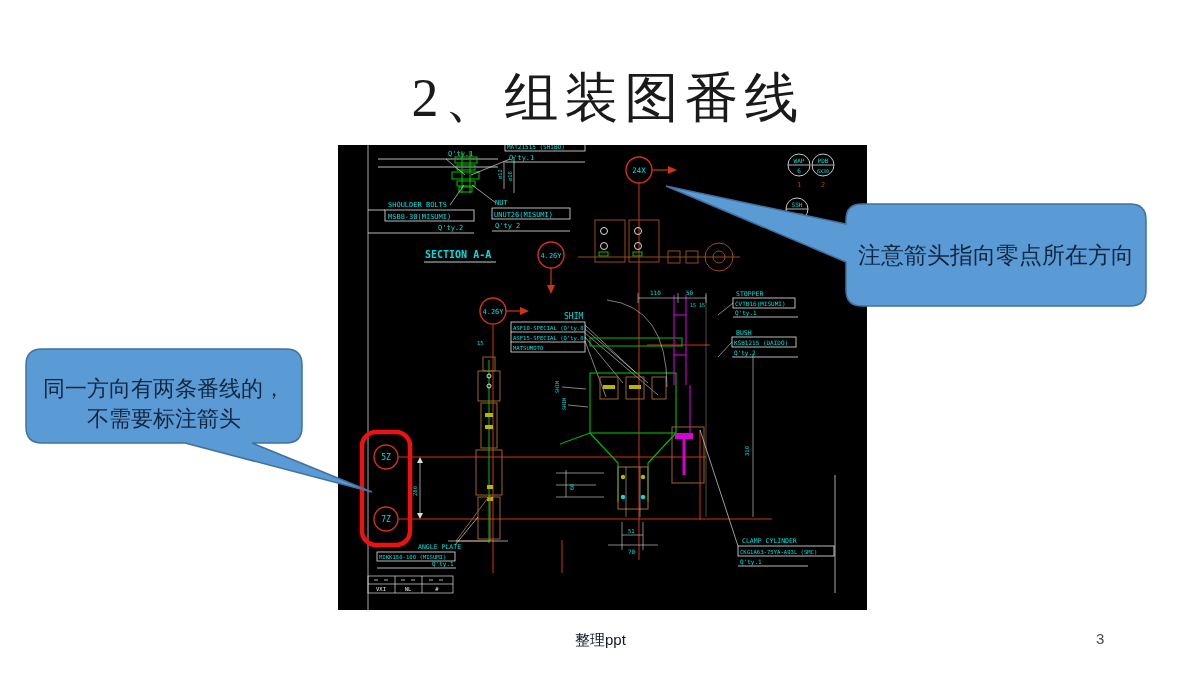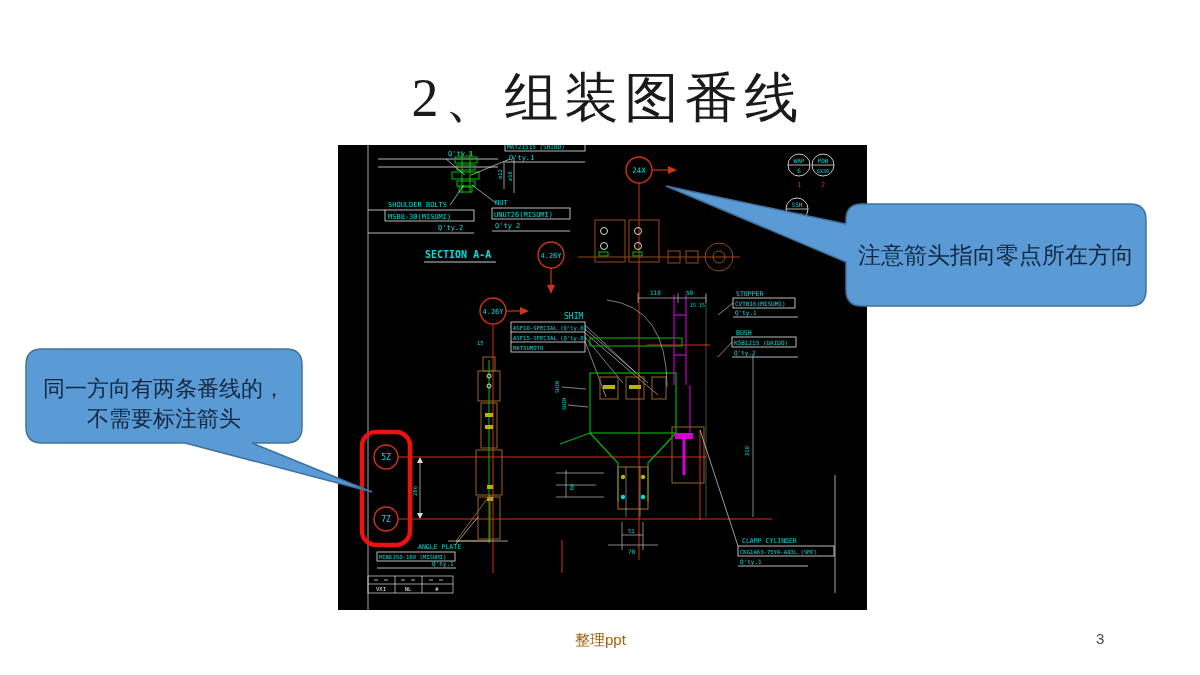--- a/index.html
+++ b/index.html
@@ -4,21 +4,21 @@
 <style>
   html,body{margin:0;padding:0;}
   body{width:1200px;height:675px;background:#ffffff;position:relative;overflow:hidden;
        font-family:"Liberation Serif",serif;}
   .slide-title{position:absolute;top:62px;left:8px;width:1200px;text-align:center;
        font-size:54px;font-weight:400;letter-spacing:6px;color:#1a1a1a;margin:0;
        font-family:"Liberation Serif",serif;}
   .cad-wrap{position:absolute;left:338px;top:145px;width:529px;height:465px;background:#000;}
   .callout{position:absolute;}
   .callout text{font-family:"Liberation Serif",serif;fill:#10253f;}
-  .footer-left{position:absolute;left:575px;top:631px;font-size:15px;color:#a16207;
+  .footer-left{position:absolute;left:575px;top:631px;font-size:15px;color:#0f172a;
        font-family:"Liberation Sans",sans-serif;}
   .page-num{position:absolute;left:1096px;top:630px;font-size:15px;color:#4a4a4a;
        font-family:"Liberation Sans",sans-serif;}
   svg text{font-family:"DejaVu Sans Mono",monospace;}
 </style>
 </head>
 <body>
 
 <h1 class="slide-title">2、组装图番线</h1>
 

